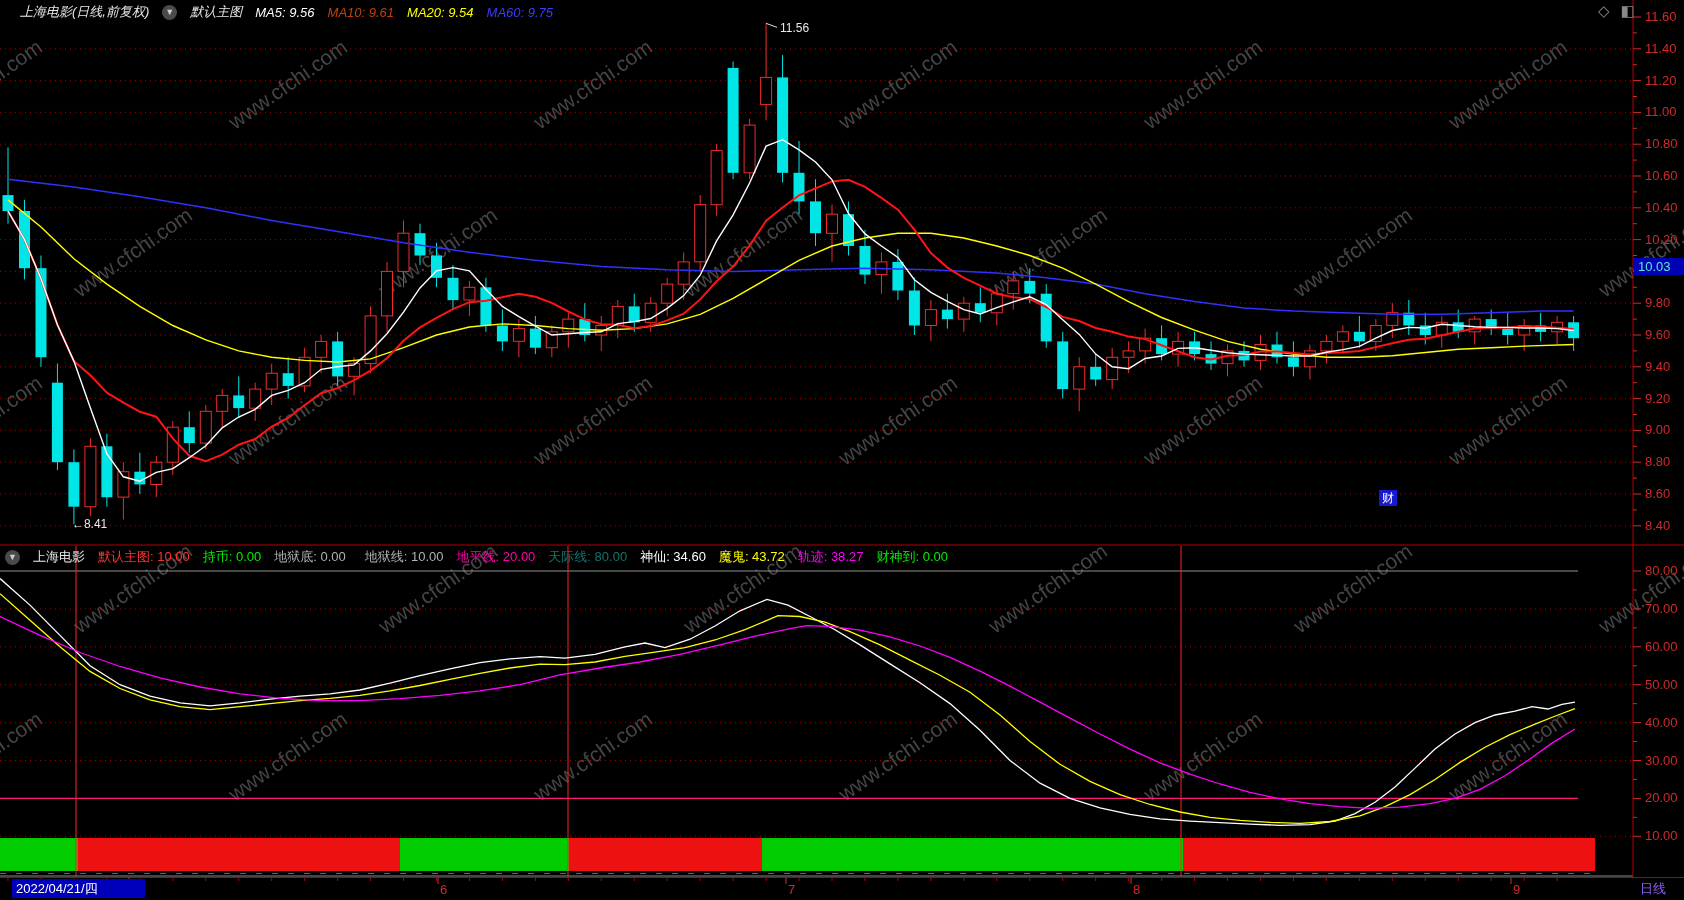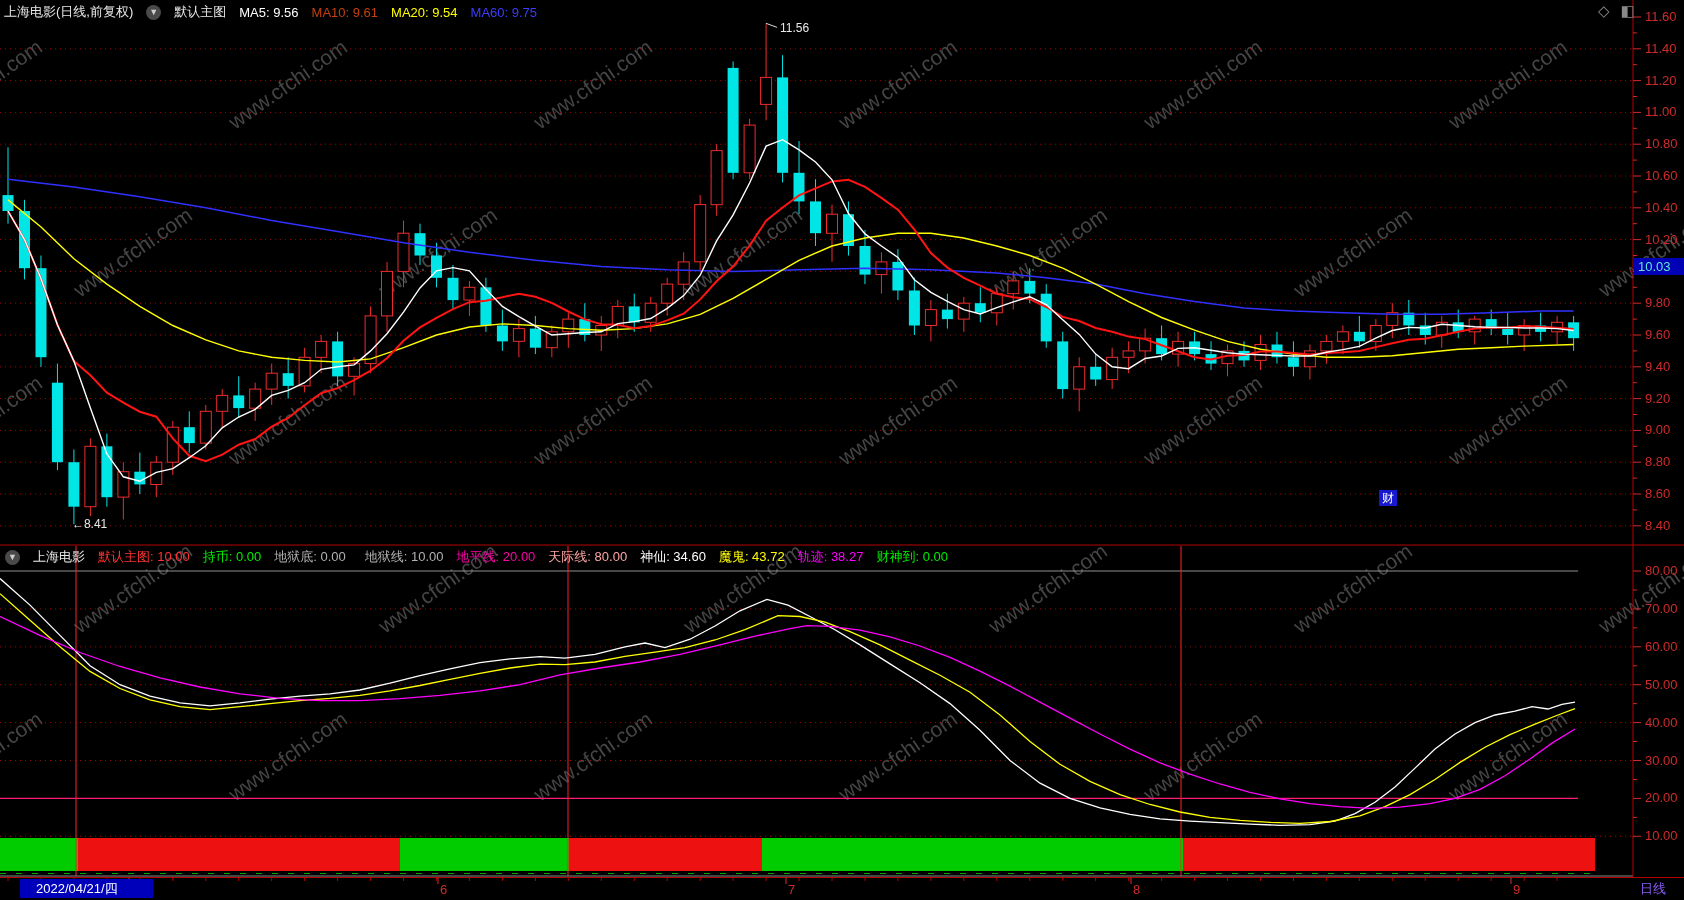--- a/index.html
+++ b/index.html
@@ -1,31 +1,31 @@
 <!DOCTYPE html>
 <html><head>
 <meta charset="utf-8">
 <style>
   html,body{margin:0;padding:0;background:#000;width:1684px;height:900px;overflow:hidden;
     font-family:"Liberation Sans","DejaVu Sans",sans-serif;}
   #stage{position:relative;width:1684px;height:900px;background:#000;}
   svg{position:absolute;left:0;top:0;}
   .hdr{position:absolute;left:0;top:0;width:1684px;height:24px;display:flex;align-items:center;
-    gap:13px;padding-left:4px;box-sizing:border-box;font-size:13px;white-space:nowrap;z-index:5;}
+    gap:13px;padding-left:20px;box-sizing:border-box;font-size:13px;white-space:nowrap;z-index:5;font-style:italic;}
   .ind-hdr{position:absolute;left:0;top:547px;width:1300px;height:20px;display:flex;align-items:center;
     gap:13px;padding-left:5px;box-sizing:border-box;font-size:13px;white-space:nowrap;z-index:5;}
   .circ{display:inline-flex;width:15px;height:15px;border-radius:50%;background:#4a4a4a;color:#cfcfcf;
     align-items:center;justify-content:center;font-size:9px;flex:0 0 auto;}
   .ttl{color:#e8e8e8;}
   .top-icons{position:absolute;top:2px;left:1598px;display:flex;gap:11px;color:#8a8a8a;
     font-size:15px;z-index:6;}
   .price-tag{position:absolute;left:1634px;top:258px;width:62px;height:17px;background:#0000b4;
     color:#5eead4;font-size:13px;line-height:17px;padding-left:4px;box-sizing:border-box;z-index:6;}
-  .date-cell{position:absolute;left:20px;top:879px;width:133px;height:19px;background:#0000bb;
-    color:#fff;font-size:13px;line-height:19px;padding-left:16px;box-sizing:border-box;z-index:6;}
+  .date-cell{position:absolute;left:12px;top:879px;width:133px;height:19px;background:#0000bb;
+    color:#fff;font-size:13px;line-height:19px;padding-left:4px;box-sizing:border-box;z-index:6;}
   .period{position:absolute;left:1640px;top:880px;color:#8b5cf6;font-size:13px;z-index:6;font-family:Liberation Serif, serif;}
   .cai{position:absolute;left:1379px;top:490px;width:18px;height:16px;background:#1818cf;color:#fff;
     font-size:12px;line-height:16px;text-align:center;z-index:6;}
 </style>
 </head>
 <body>
 
 <div id="stage">
 
   <svg id="chart-svg" width="1684" height="900">
@@ -464,21 +464,21 @@
   </div>
 
   <div class="ind-hdr">
     <span class="circ">▼</span>
     <span class="ttl">上海电影</span>
     <span style="color: rgb(255, 50, 50);">默认主图: 10.00</span>
     <span style="color: rgb(0, 238, 0);">持币: 0.00</span>
     <span style="color: rgb(176, 176, 176);">地狱底: 0.00</span>
     <span style="color: rgb(176, 176, 176); margin-left: 6px;">地狱线: 10.00</span>
     <span style="color: rgb(255, 0, 170);">地平线: 20.00</span>
-    <span style="color: #fca5a5;">天际线: 80.00</span>
+    <span style="color: #0f766e;">天际线: 80.00</span>
     <span style="color: rgb(255, 255, 255);">神仙: 34.60</span>
     <span style="color: rgb(255, 255, 0);">魔鬼: 43.72</span>
     <span style="color: rgb(255, 0, 255);">轨迹: 38.27</span>
     <span style="color: rgb(0, 238, 0);">财神到: 0.00</span>
   </div>
 
   <div class="price-tag">10.03</div>
   <div class="cai">财</div>
   <div class="date-cell">2022/04/21/四</div>
   <div class="period">日线</div>

